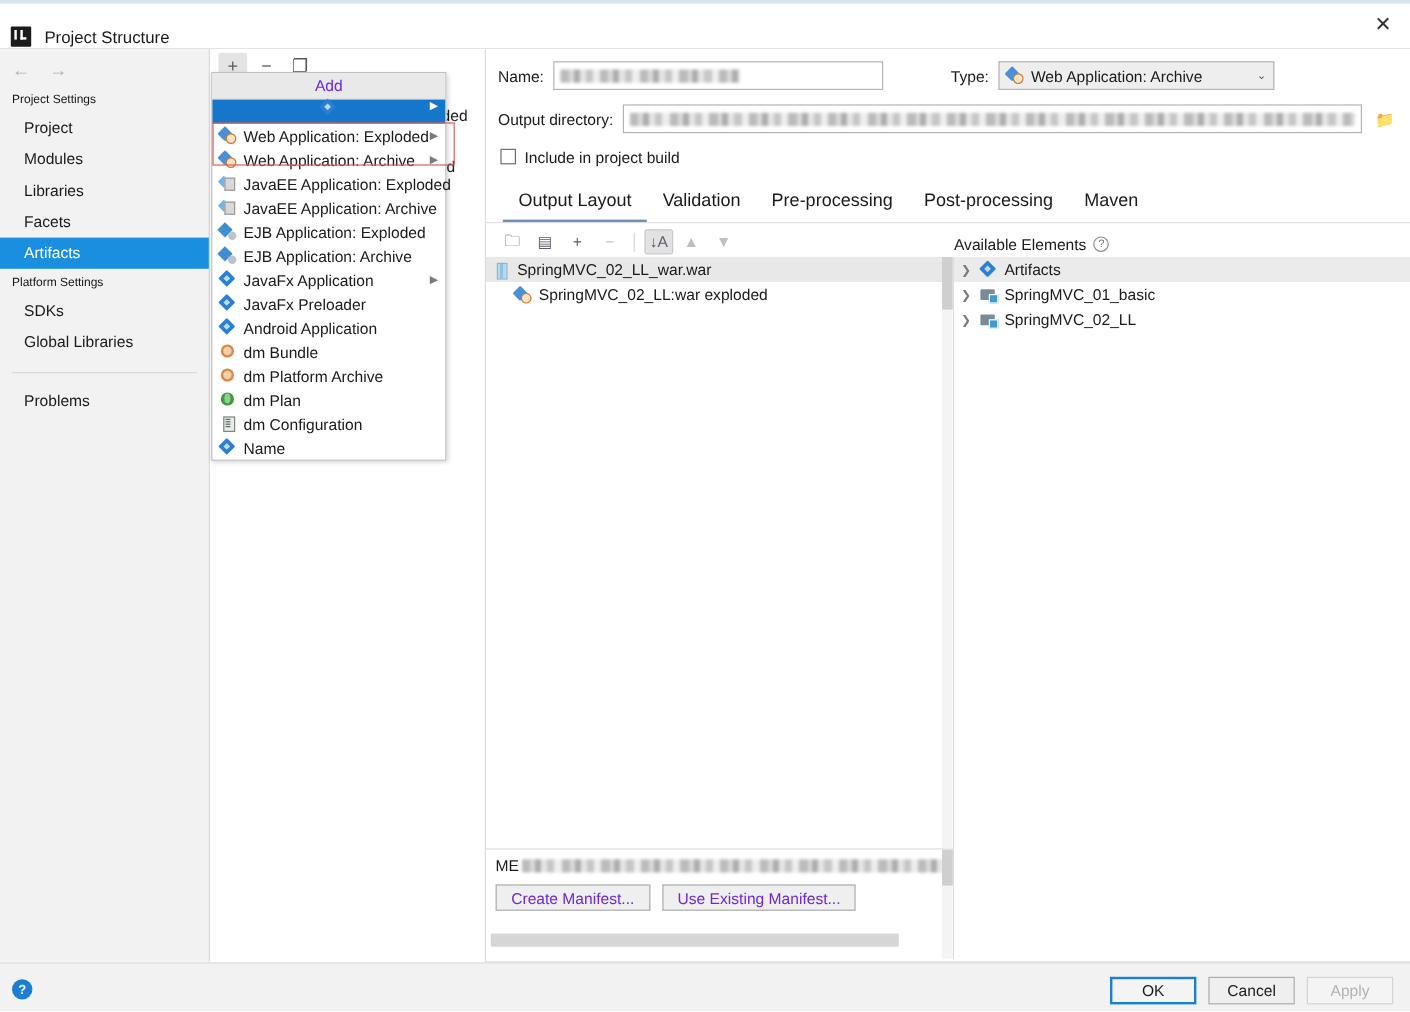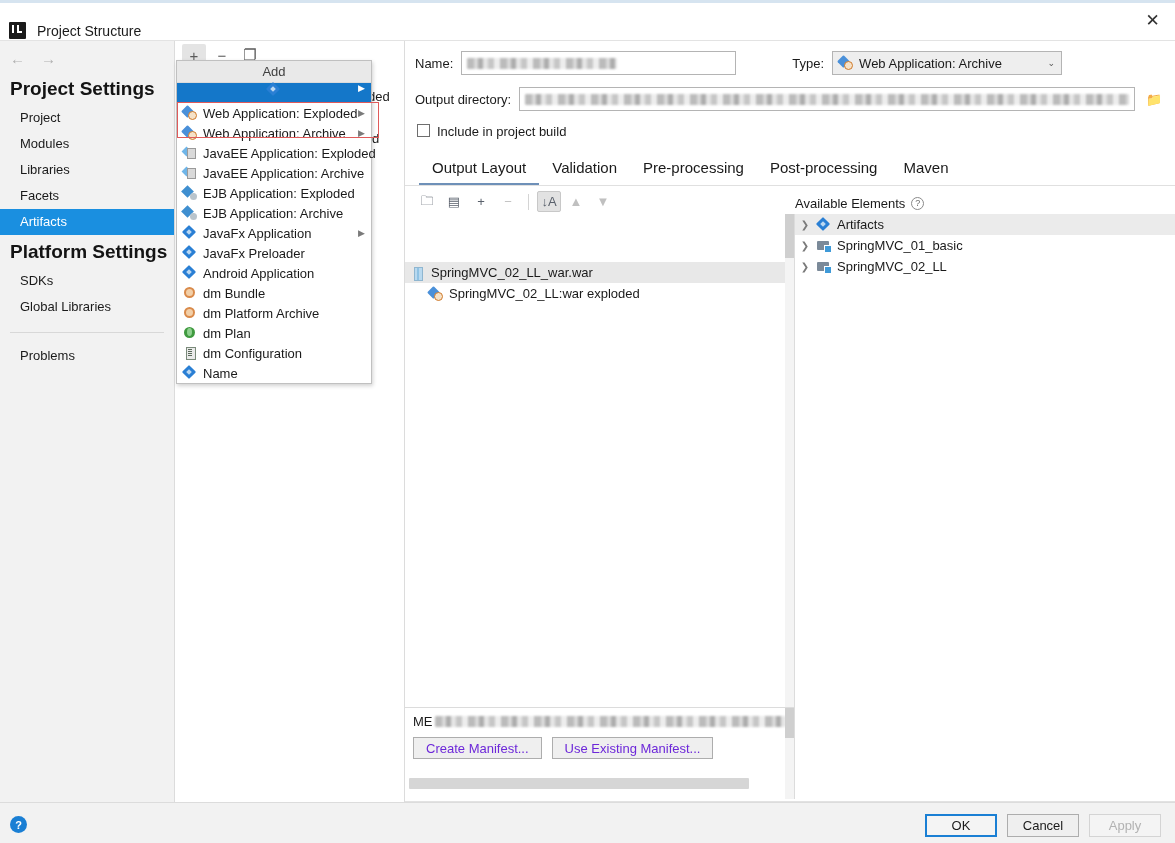--- a/index.html
+++ b/index.html
@@ -44,21 +44,21 @@
   }
 
   
   .sidebar {
     position:absolute; left:0; top:41px; width:175px; height:761px;
     background:#f2f2f2; border-right:1px solid #dcdcdc;
   }
   .nav-arrows { display:flex; gap:16px; padding:10px 0 6px 10px; color:#b0b0b0; font-size:15px; }
   .nav-arrow { cursor:default; line-height:1; }
   .group-title {
-    font-weight:bold; font-size:19px; color:#141414;
+    font-weight:normal; font-size:10px; color:#141414;
     padding:6px 0 5px 10px;
   }
   .side-item {
     padding:4px 0 4px 20px; font-size:13px; color:#1a1a1a; line-height:18px; cursor:default;
   }
   .side-item.selected { background:#1a8fe0; color:#ffffff; }
   .side-sep { height:1px; background:#d8d8d8; margin:12px 10px 10px 10px; }
 
   
   .midcol {
@@ -79,21 +79,21 @@
   }
 
   
   .addmenu {
     position:absolute; left:176px; top:60px; width:196px;
     background:#ffffff; border:1px solid #c0c0c0;
     box-shadow:1px 2px 4px rgba(0,0,0,.18); z-index:40;
   }
   .addmenu-header {
     height:22px; line-height:22px; text-align:center;
-    background:#e9e9e9; font-size:13px; color:#404040;
+    background:#e9e9e9; font-size:13px; color:#6d28d9;
     border-bottom:1px solid #dcdcdc;
   }
   .menu-row {
     height:20px; display:flex; align-items:center; gap:6px;
     padding:0 6px 0 6px; font-size:13px; color:#1a1a1a;
     white-space:nowrap; cursor:default; position:relative;
   }
   .menu-row.selected { background:#1477c9; color:#ffffff;flex-direction:column; }
   .menu-row .arrow {
     position:absolute; right:6px; font-size:9px; color:#7a7a7a;
@@ -244,21 +244,21 @@
   .panes { display:flex; position:relative; height:585px; }
   .pane-left {
     width:390px; border-right:1px solid #dcdcdc; position:relative;
     display:flex; flex-direction:column;
   }
   .tree-area { flex:1; overflow:hidden; position:relative; background:#fff; }
   .tree-row {
     height:21px; display:flex; align-items:center; gap:6px;
     font-size:13px; color:#1a1a1a; padding-left:6px; cursor:default;
   }
-  .tree-row.selected { background:#e8e8e8;margin-top:48px; }
+  .tree-row.selected { background:#e8e8e8; }
   .tree-row.indent { padding-left:24px; }
 
   .manifest-box {
     border-top:1px solid #dcdcdc; height:92px; position:relative; background:#fff;
   }
   .manifest-line {
     display:flex; align-items:center; gap:2px; padding:6px 8px 0 8px;
   }
   .manifest-prefix { font-size:13px; color:#1a1a1a; }
   .manifest-blur { flex:1; }

